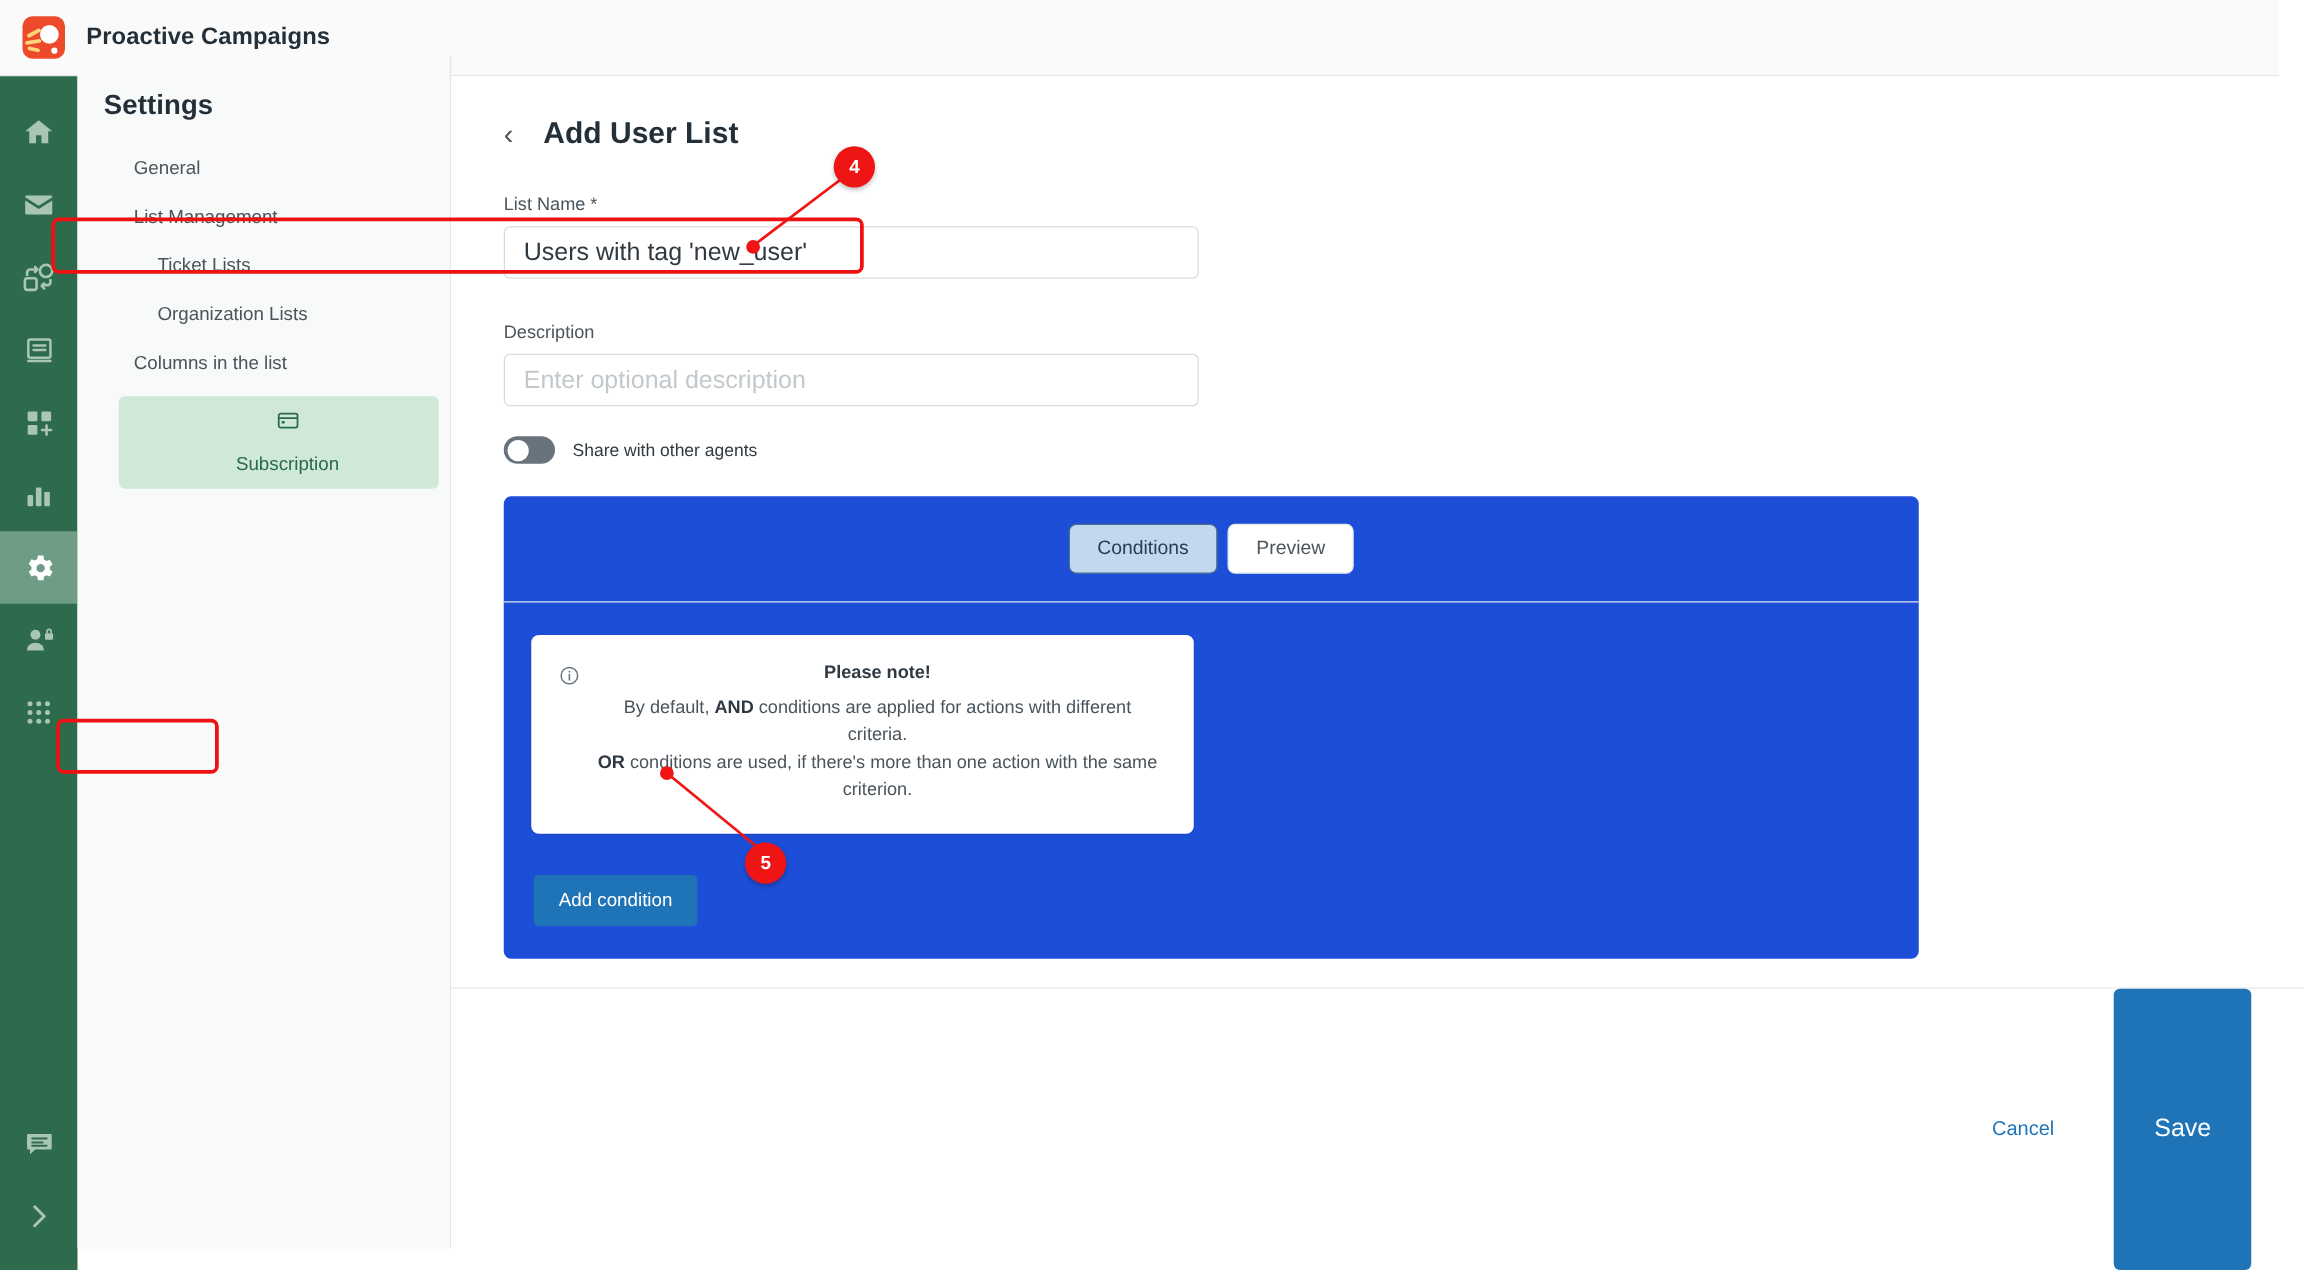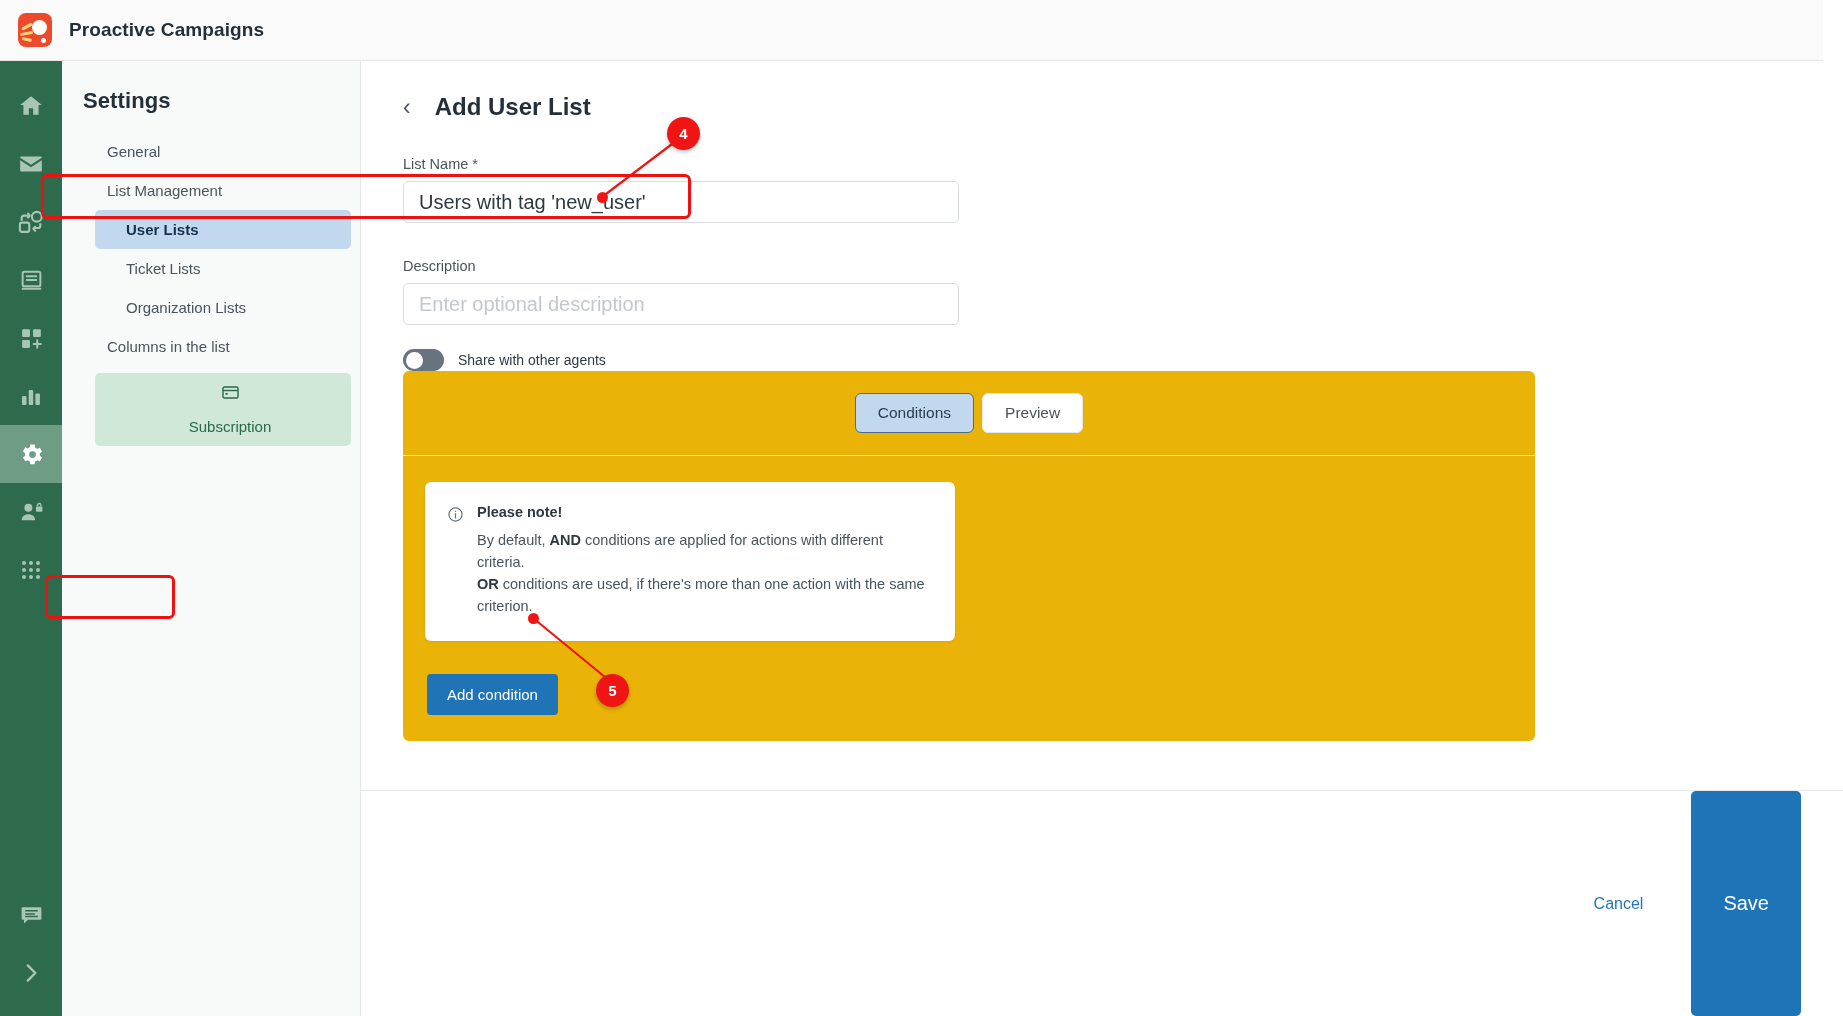--- a/index.html
+++ b/index.html
@@ -57,21 +57,21 @@
     display: flex; align-items: center; justify-content: center;
     cursor: pointer;
   }
   .rail-item.active { background: #6f9c84; }
   .rail-item svg { display: block; }
   .rail-spacer { height: 16px; }
   .rail-bottom { position: absolute; bottom: 0; left: 0; width: 62px; }
 
   
   .settings-panel {
-    position: absolute; top: 61px; left: 62px;
+    position: absolute; top: 44px; left: 62px;
     width: 299px; height: 955px;
     background: #f8f9f9;
     border-right: 1px solid #e3e5e6;
   }
   .settings-title {
     font-size: 22px; font-weight: 700; color: #23303a;
     padding: 27px 0 0 21px; letter-spacing: .1px;
   }
   .nav-list { margin-top: 18px; padding-left: 24px; }
   .nav-item {
@@ -146,22 +146,23 @@
     background: #68737d; position: relative; cursor: pointer; flex: 0 0 auto;
   }
   .toggle .knob {
     position: absolute; width: 17px; height: 17px; border-radius: 50%;
     background: #fff; top: 2.5px; left: 2.5px;
   }
   .toggle-label { font-size: 14px; color: #2f3941; }
 
   
   .cond-panel {
+    margin-top: 26px;
     width: 1132px;
-    background: #eab308;
+    background: #1d4ed8;
     border-radius: 6px;
     padding-bottom: 26px;
   }
   .tabs-row {
     display: flex; justify-content: center; gap: 8px;
     padding: 22px 0 22px 0;
     border-bottom: 1px solid #dfe6ec;
   }
   .tab {
     font-size: 15.5px; padding: 10px 22px;
@@ -171,21 +172,21 @@
   .tab.active {
     background: #c2d8ef; border: 1px solid #4a6b8a; color: #2b3e50;
   }
   .note-card {
     margin: 26px 0 0 22px;
     width: 530px;
     background: #ffffff;
     border-radius: 6px;
     box-shadow: 0 1px 3px rgba(0,0,0,.07);
     padding: 22px 28px 24px 22px;
-    display: flex; gap: 13px;
+    display: flex; gap: 13px; text-align: center;
   }
   .info-icon {
     flex: 0 0 auto; margin-top: 2px;
   }
   .note-title { font-size: 14.5px; font-weight: 700; color: #2f3941; margin-bottom: 9px; }
   .note-line { font-size: 14.5px; color: #49545c; line-height: 22px; }
   .note-line b { color: #2f3941; }
   .add-cond-btn {
     margin: 33px 0 0 24px;
     background: #1f73b7; color: #ffffff;
@@ -366,21 +367,20 @@
     </div>
     <div style="height:14px"></div>
   </div>
 </div>
 
 <div class="settings-panel">
   <div class="settings-title">Settings</div>
   <div class="nav-list">
     <div class="nav-item">General</div>
     <div class="nav-item">List Management</div>
-    <div class="nav-item selected">User Lists</div>
     <div class="nav-item sub">Ticket Lists</div>
     <div class="nav-item sub">Organization Lists</div>
     <div class="nav-item">Columns in the list</div>
     <div class="nav-item subscription">
       <span>
         <svg width="19" height="19" viewBox="0 0 24 24" fill="none" stroke="#2a6a48" stroke-width="1.8">
           <rect x="2.5" y="5" width="19" height="14" rx="2"></rect>
           <path d="M2.5 9.5h19"></path>
           <rect x="5.5" y="12.5" width="3" height="2.4" rx=".6" fill="#2a6a48" stroke="none"></rect>
         </svg>

